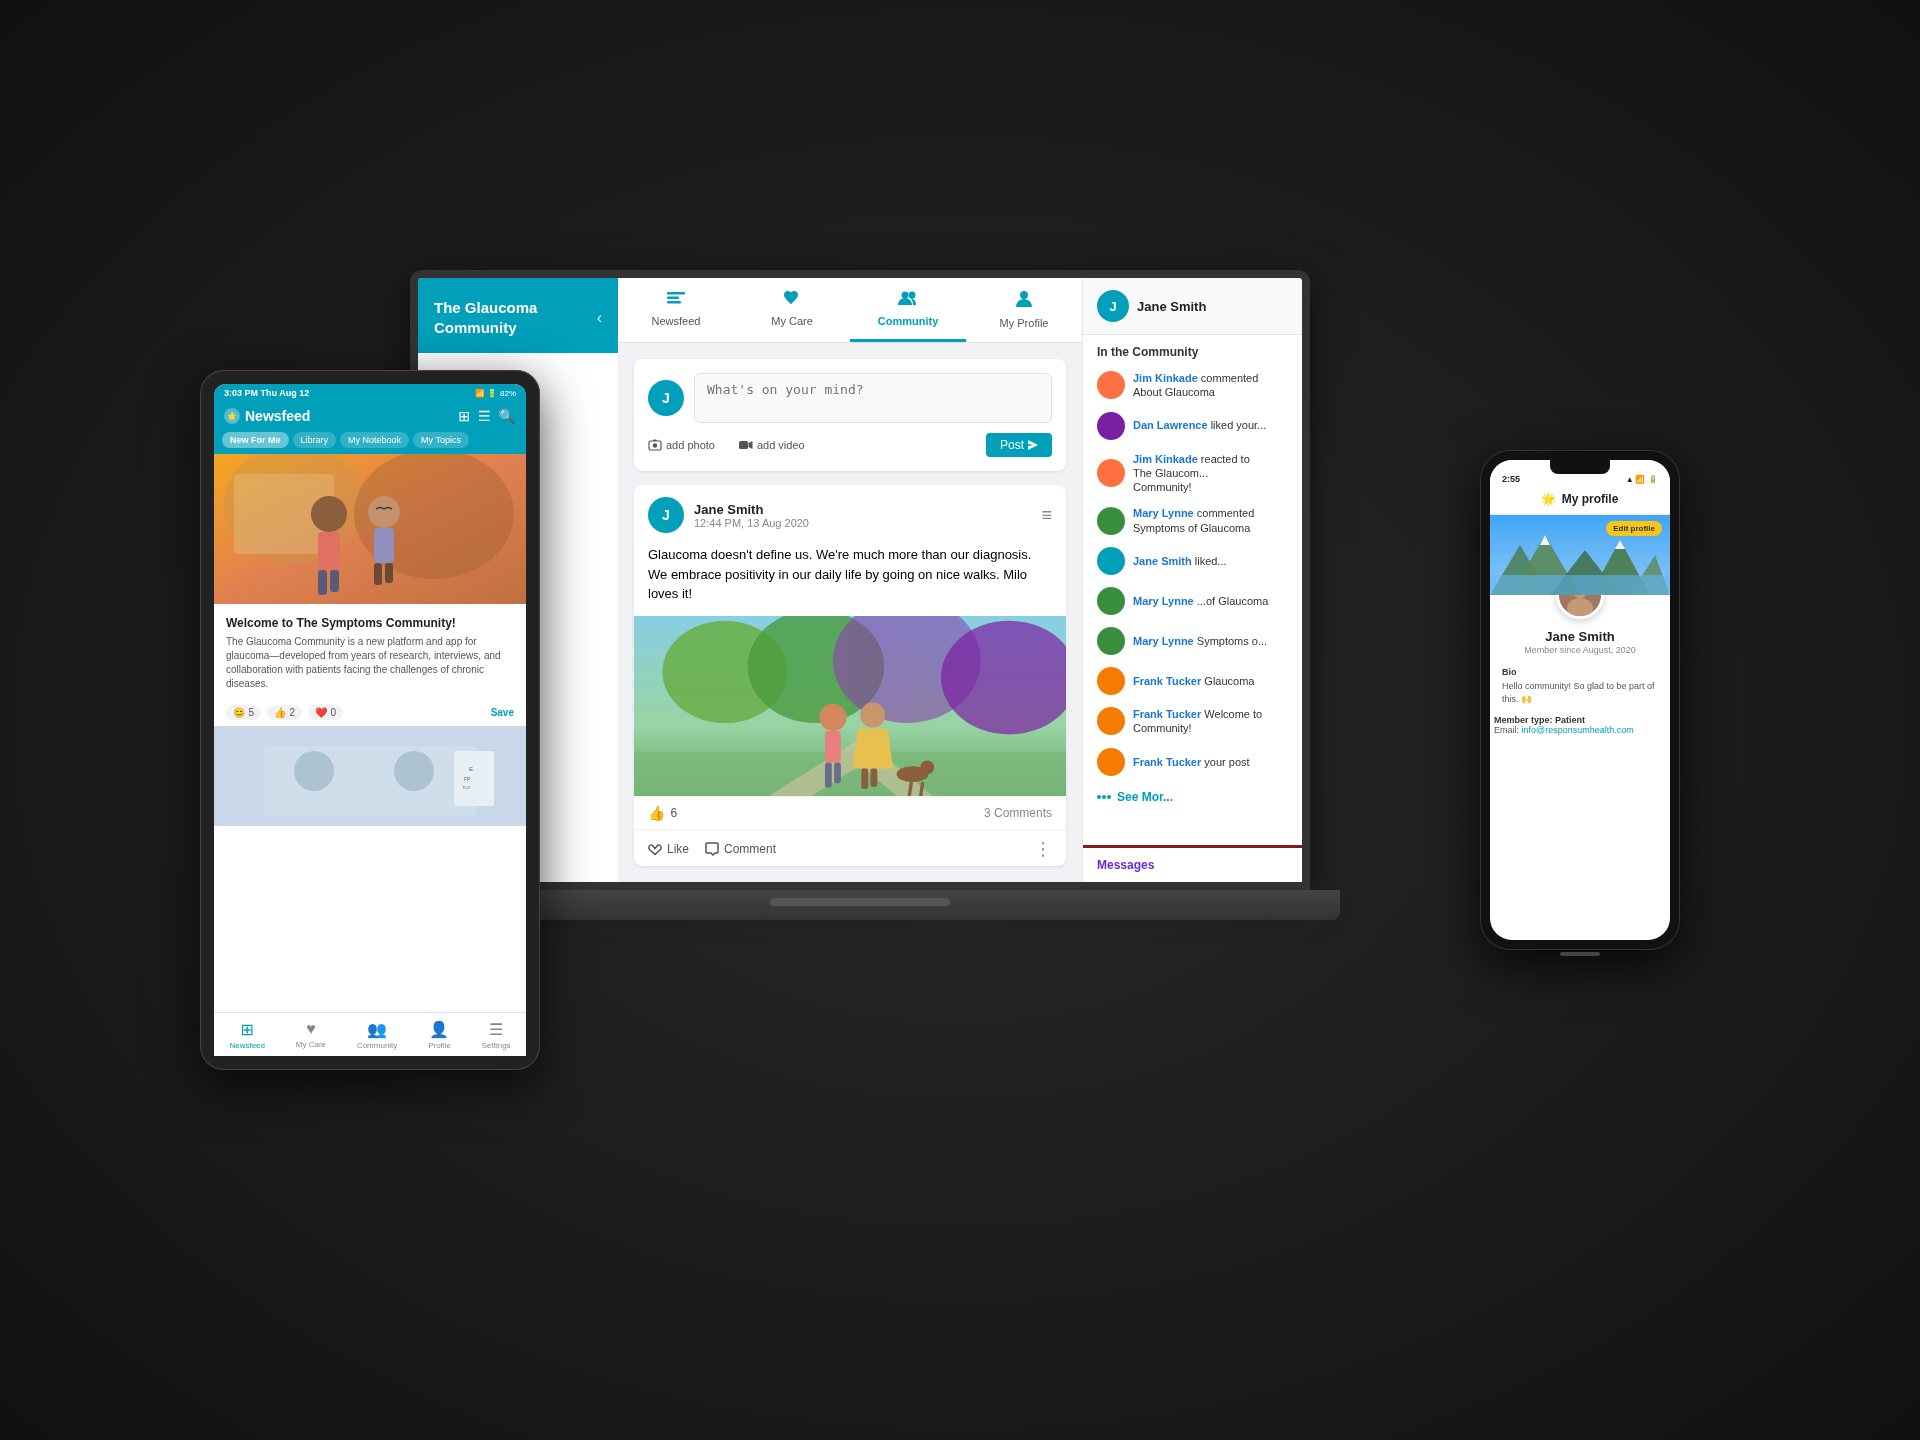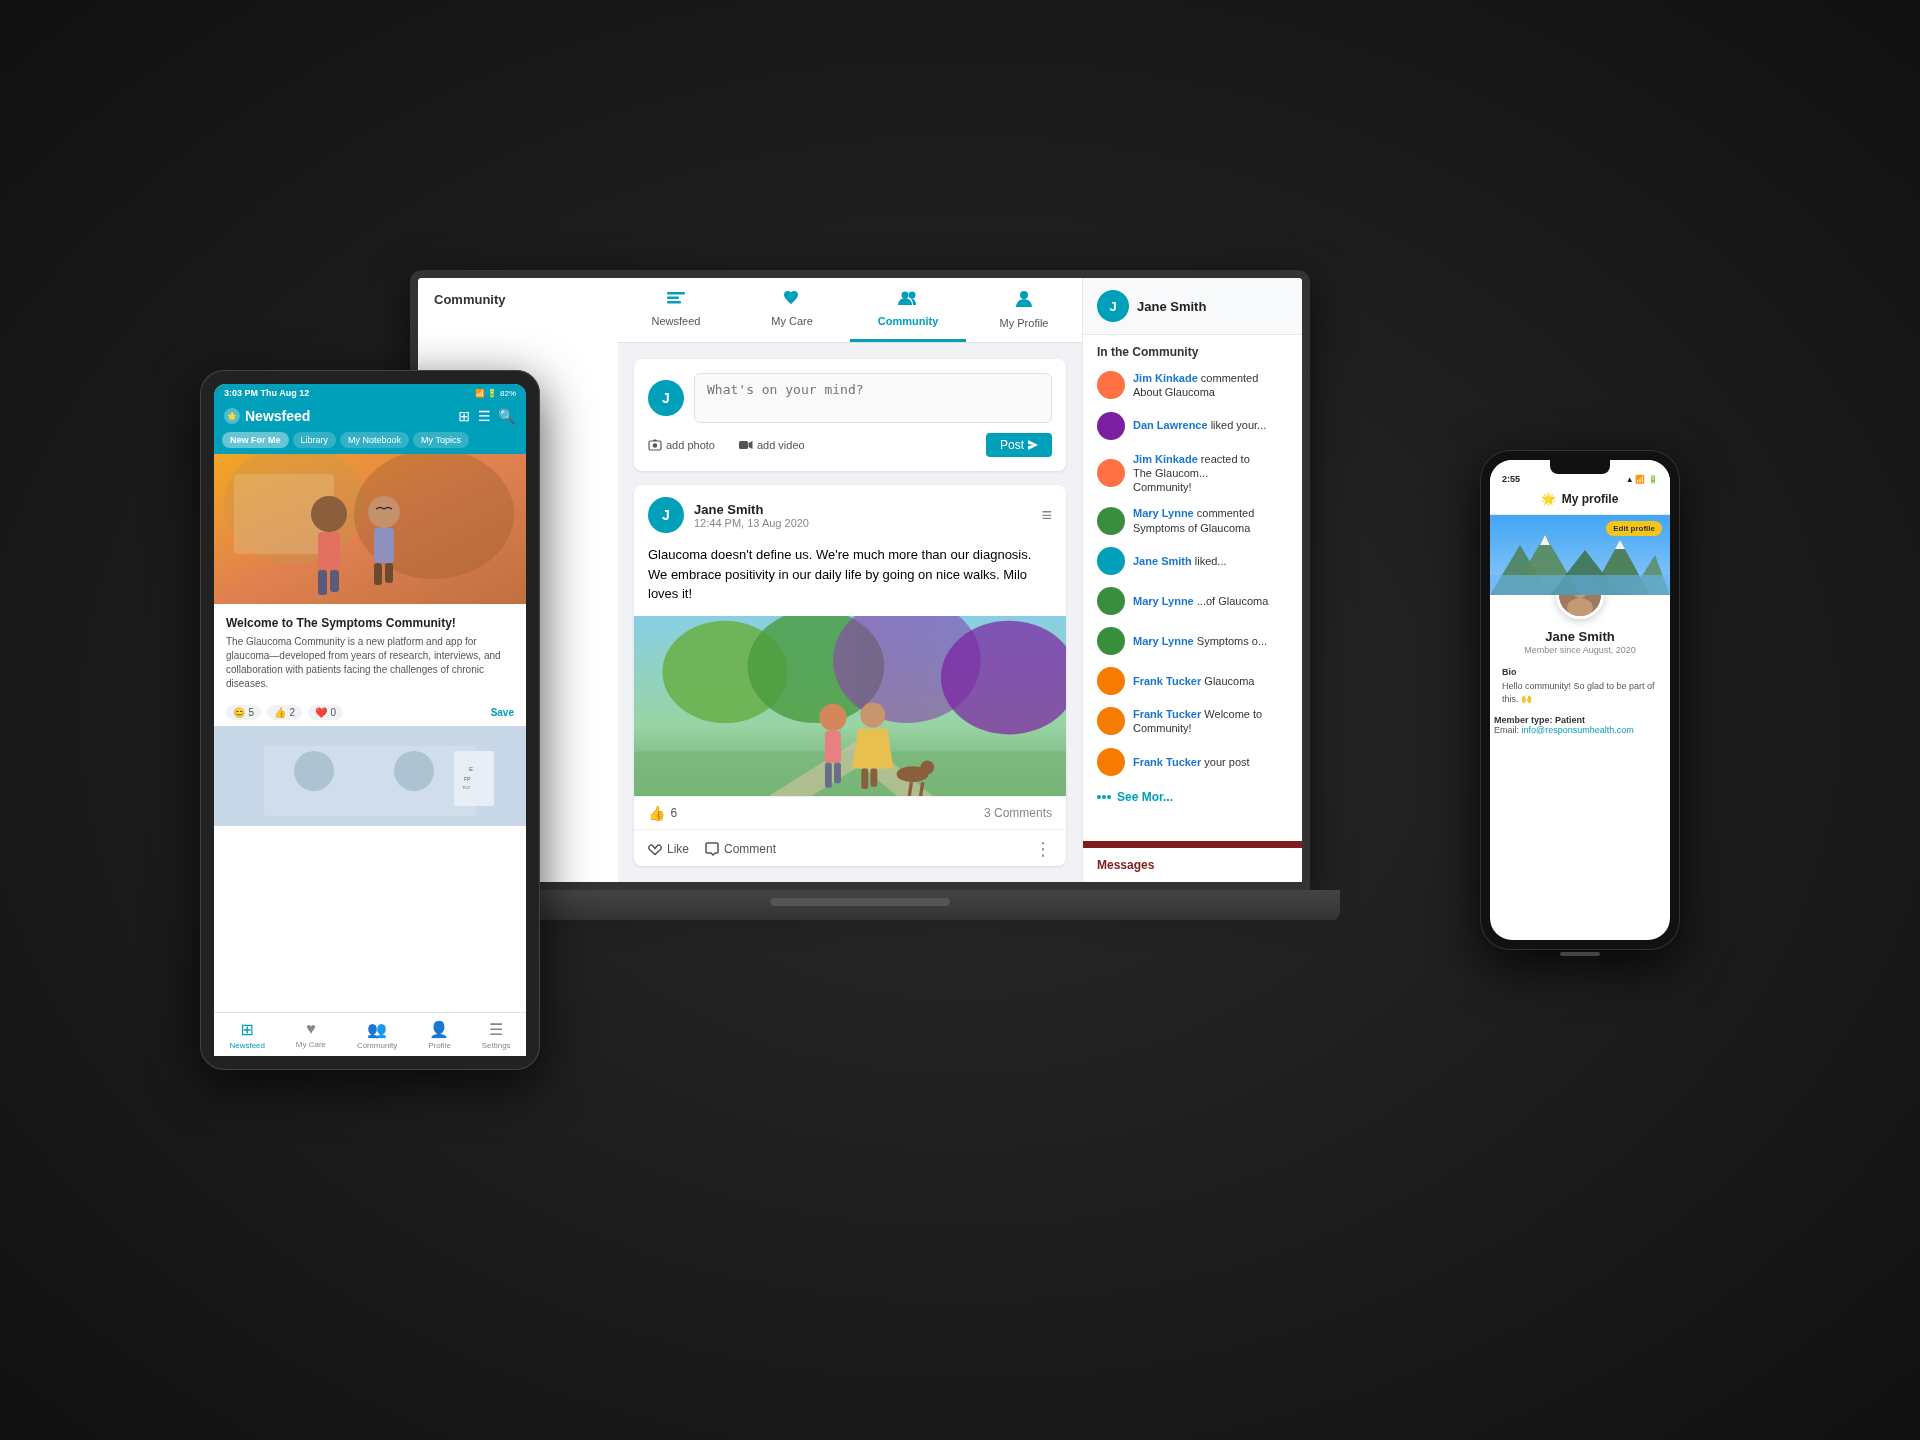--- a/index.html
+++ b/index.html
@@ -377,22 +377,22 @@
       padding: 8px 14px;
       font-size: 12px;
       color: #009fba;
       font-weight: 600;
       cursor: pointer;
     }
     .messages-section {
       padding: 10px 14px;
       font-size: 12px;
       font-weight: 700;
-      color: #7f1d1d;
-      border-top: 7px solid #7f1d1d;
+      color: #6d28d9;
+      border-top: 3px solid #7f1d1d;
       margin-top: auto;
     }
 
     
     .tablet {
       position: absolute;
       top: 100px;
       left: -60px;
       width: 340px;
       height: 700px;
@@ -759,20 +759,24 @@
 </head>
 <body>
 
 <div class="scene">
 
   <div class="laptop">
     <div class="laptop-screen">
       <div class="app-container">
 
         <div class="sidebar">
+          <div class="sidebar-header">
+            <div class="sidebar-title">The Glaucoma Community</div>
+            <span class="sidebar-chevron">‹</span>
+          </div>
           <div class="sidebar-section">
             <div class="sidebar-section-title">Community</div>
           </div>
         </div>
 
         <div class="main-content">
 
           <div class="nav-tabs">
             <div class="nav-tab">
               <span class="nav-tab-icon">

